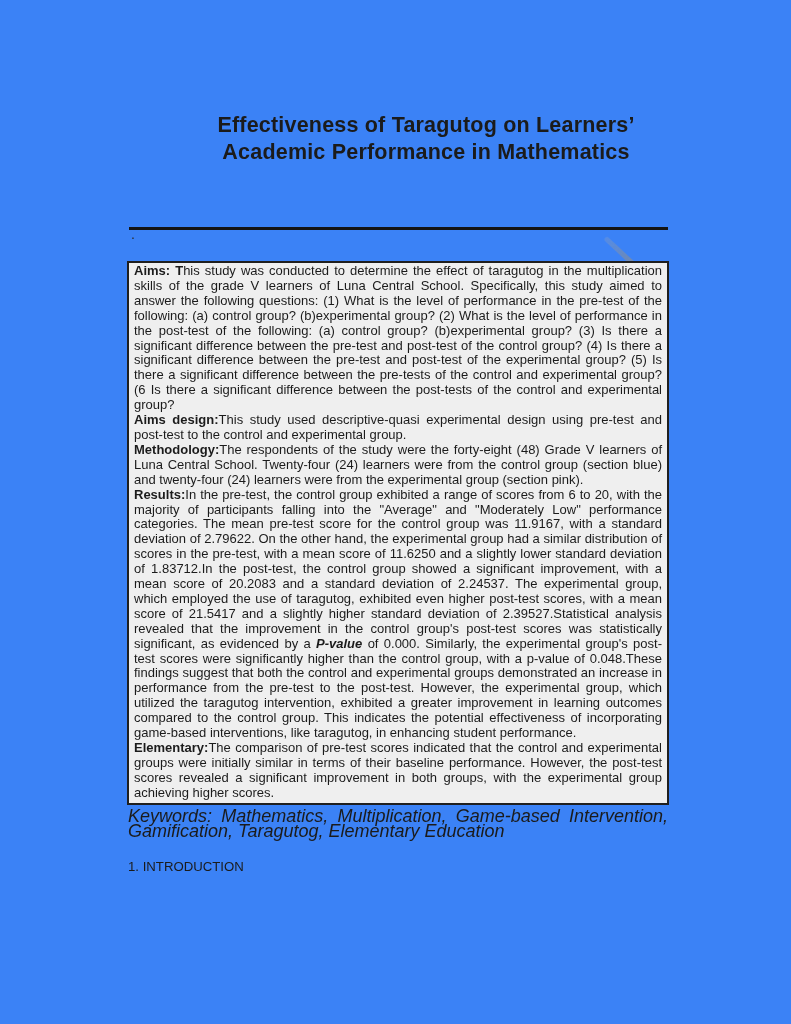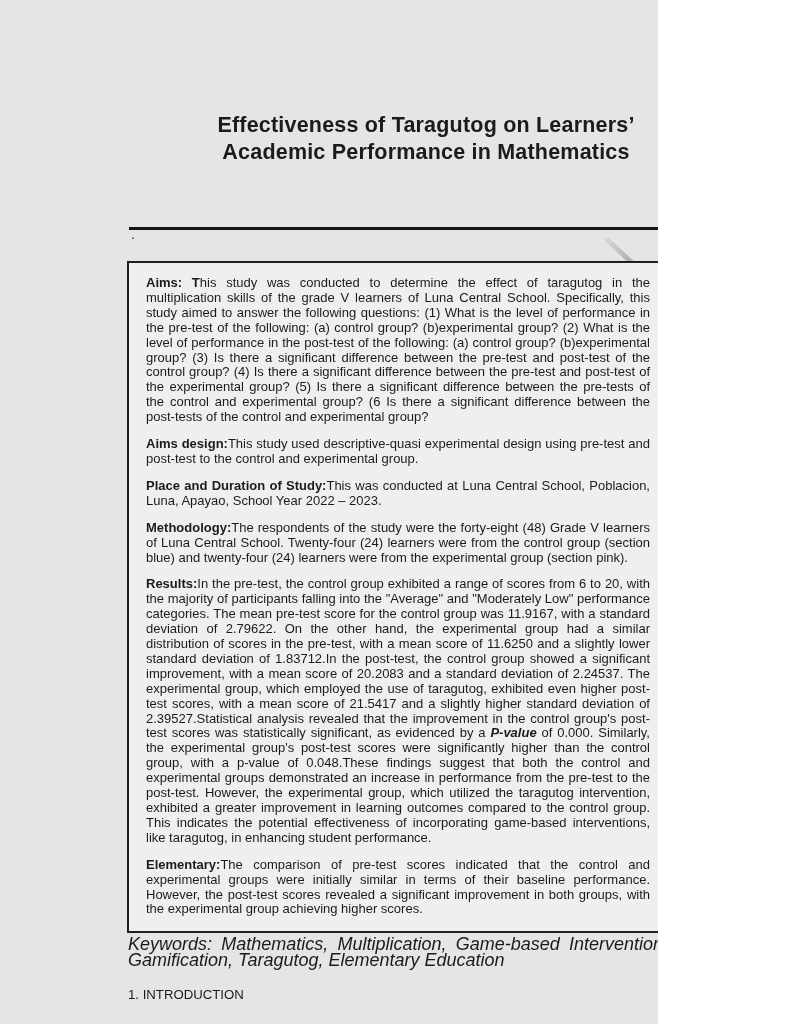--- a/index.html
+++ b/index.html
@@ -1,19 +1,19 @@
 <!DOCTYPE html>
 <html><head>
 <meta charset="utf-8">
 <style>
   html,body{margin:0;padding:0;background:#ffffff;}
   .page{
     position:relative;
-    width:658px;height:1024px;
-    background:#e5e5e5;
+    width:791px;height:1024px;
+    background:#3b82f6;
     font-family:"Liberation Sans",sans-serif;
     color:#1b1b1b;
     overflow:hidden;
   }
   .title{
     position:absolute;left:130px;top:112px;width:592px;
     text-align:center;
     font-size:21.5px;font-weight:700;line-height:27px;
     letter-spacing:0.2px;
   }
@@ -32,21 +32,21 @@
   .content-col{
     position:absolute;left:127px;top:261px;width:542px;
   }
   .abstract-box{
     box-sizing:border-box;width:542px;
     border:2px solid #1f1f1f;
     background:#efefef;
     padding:1px 5px 2px 5px;
   }
   .abstract-box p{
-    margin:12px;
+    margin:0;
     font-size:13px;line-height:14.9px;
     text-align:justify;
   }
   .lbl{font-weight:700;}
   .italic{font-style:italic;font-weight:bold;}
   .keywords{
     margin:4px 1px 0 1px;
     font-size:18px;line-height:15.5px;
     font-style:italic;
     text-align:justify;
@@ -82,21 +82,20 @@
   <div class="pen-mark"></div>
 
   <div class="content-col">
 
     <div class="abstract-box">
 
       <p><span class="lbl">Aims: T</span><span>his study was conducted to determine the effect of taragutog in the multiplication skills of the grade V learners of Luna Central School. Specifically, this study aimed to answer the following questions: (1) What is the level of performance in the pre-test of the following: (a) control group? (b)experimental group? (2) What is the level of performance in the post-test of the following: (a) control group? (b)experimental group? (3) Is there a significant difference between the pre-test and post-test of the control group? (4) Is there a significant difference between the pre-test and post-test of the experimental group? (5) Is there a significant difference between the pre-tests of the control and experimental group? (6 Is there a significant difference between the post-tests of the control and experimental group?</span></p>
 
       <p><span class="lbl">Aims design:</span><span>This study used descriptive-quasi experimental design using pre-test and post-test to the control and experimental group.</span></p>
 
-      <p><span class="lbl">Place and Duration of Study:</span><span>This was conducted at Luna Central School, Poblacion, Luna, Apayao, School Year 2022 – 2023.</span></p>
 
       <p><span class="lbl">Methodology:</span><span>The respondents of the study were the forty-eight (48) Grade V learners of Luna Central School. Twenty-four (24) learners were from the control group (section blue) and twenty-four (24) learners were from the experimental group (section pink).</span></p>
 
       <p><span class="lbl">Results:</span><span>In the pre-test, the control group exhibited a range of scores from 6 to 20, with the majority of participants falling into the "Average" and "Moderately Low" performance categories. The mean pre-test score for the control group was 11.9167, with a standard deviation of 2.79622. On the other hand, the experimental group had a similar distribution of scores in the pre-test, with a mean score of 11.6250 and a slightly lower standard deviation of 1.83712.In the post-test, the control group showed a significant improvement, with a mean score of 20.2083 and a standard deviation of 2.24537. The experimental group, which employed the use of taragutog, exhibited even higher post-test scores, with a mean score of 21.5417 and a slightly higher standard deviation of 2.39527.Statistical analysis revealed that the improvement in the control group's post-test scores was statistically significant, as evidenced by a </span><span class="italic">P-value</span><span> of 0.000. Similarly, the experimental group's post-test scores were significantly higher than the control group, with a p-value of 0.048.These findings suggest that both the control and experimental groups demonstrated an increase in performance from the pre-test to the post-test. However, the experimental group, which utilized the taragutog intervention, exhibited a greater improvement in learning outcomes compared to the control group. This indicates the potential effectiveness of incorporating game-based interventions, like taragutog, in enhancing student performance.</span></p>
 
       <p><span class="lbl">Elementary:</span><span>The comparison of pre-test scores indicated that the control and experimental groups were initially similar in terms of their baseline performance. However, the post-test scores revealed a significant improvement in both groups, with the experimental group achieving higher scores.</span></p>
 
     </div>
 
     <div class="keywords">Keywords: Mathematics, Multiplication, Game-based Intervention, Gamification, Taragutog, Elementary Education</div>

